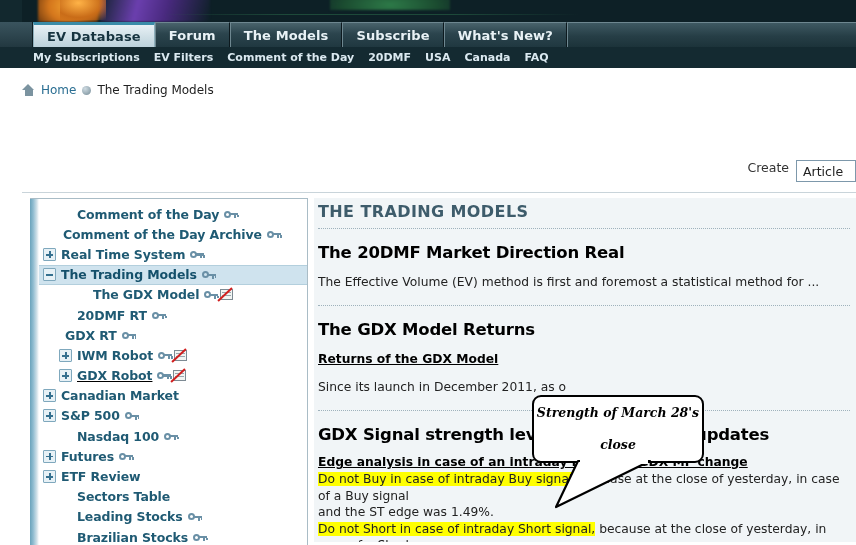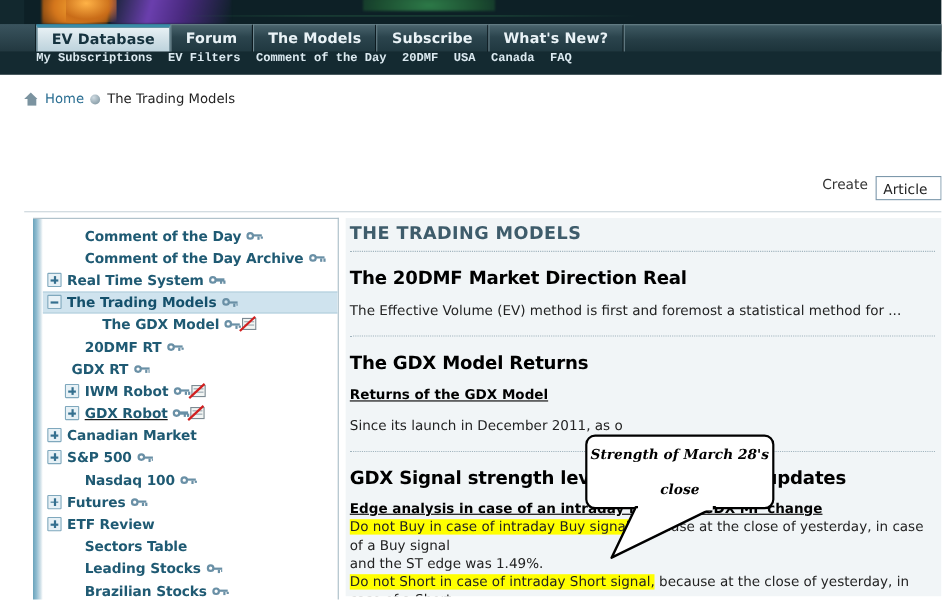--- a/index.html
+++ b/index.html
@@ -82,21 +82,21 @@
   }
   #tabsbar .trail {
     flex:1; height:25px;
     background:linear-gradient(180deg,#3e5962 0%,#263e46 55%,#1c333a 100%);
     border-left:1px solid #6e8790;
     border-top:1px solid #6e8790;
   }
   #subnav {
     position:absolute; left:0; top:25px; width:856px; height:21px;
     background:#142a31;
-    display:flex; align-items:flex-start; padding-left:33px;font-family:Liberation Mono, monospace;
+    display:flex; align-items:center; padding-left:33px;
   }
   #subnav a {
     color:#dbe9f0; font-size:11px; font-weight:bold; text-decoration:none;
     margin-right:14px; white-space:nowrap;
   }
 
   
   #page { position:absolute; left:0; top:68px; width:856px; height:474px; background:#ffffff; }
 
   
@@ -268,21 +268,21 @@
         <div class="tr" style="padding-left: 20px;">
           <span class="pm none"></span>
           <span class="lab">Comment of the Day</span>
           <span class="key">
             <span class="ring"></span>
             <span class="shaft"></span>
             <span class="t1"></span>
             <span class="t2"></span>
           </span>
         </div>
-        <div class="tr" style="padding-left: 20px;">
+        <div class="tr" style="padding-left: 6px;">
           <span class="pm none"></span>
           <span class="lab">Comment of the Day Archive</span>
           <span class="key">
             <span class="ring"></span>
             <span class="shaft"></span>
             <span class="t1"></span>
             <span class="t2"></span>
           </span>
         </div>
         <div class="tr" style="padding-left: 4px;">

